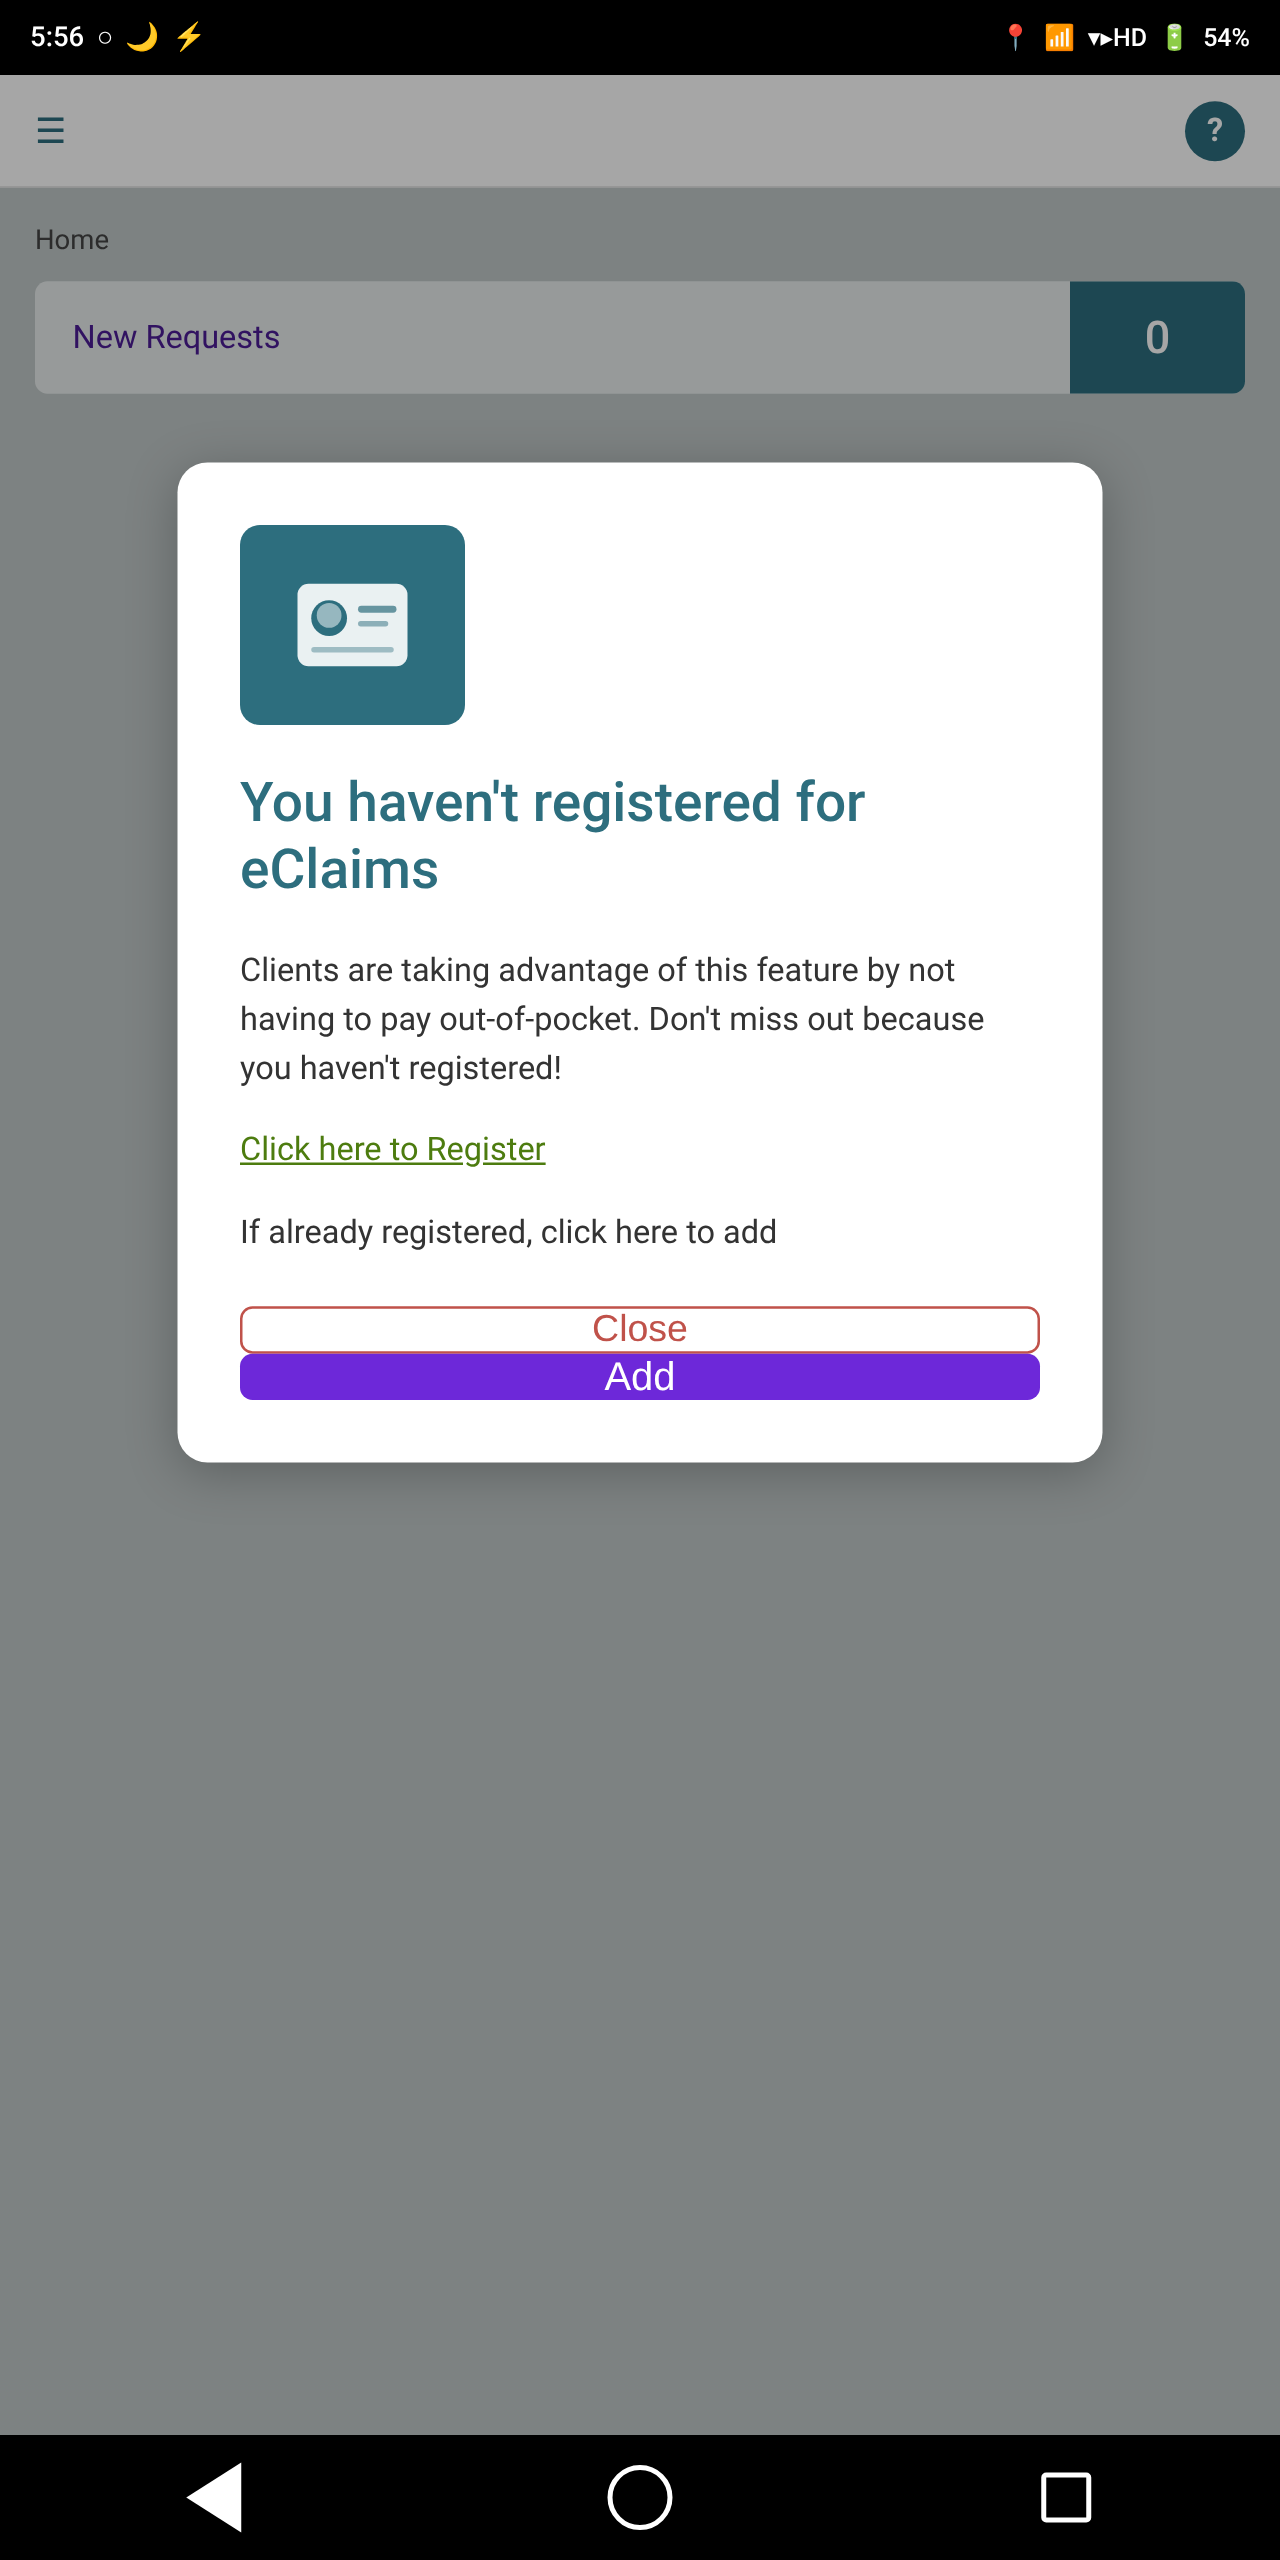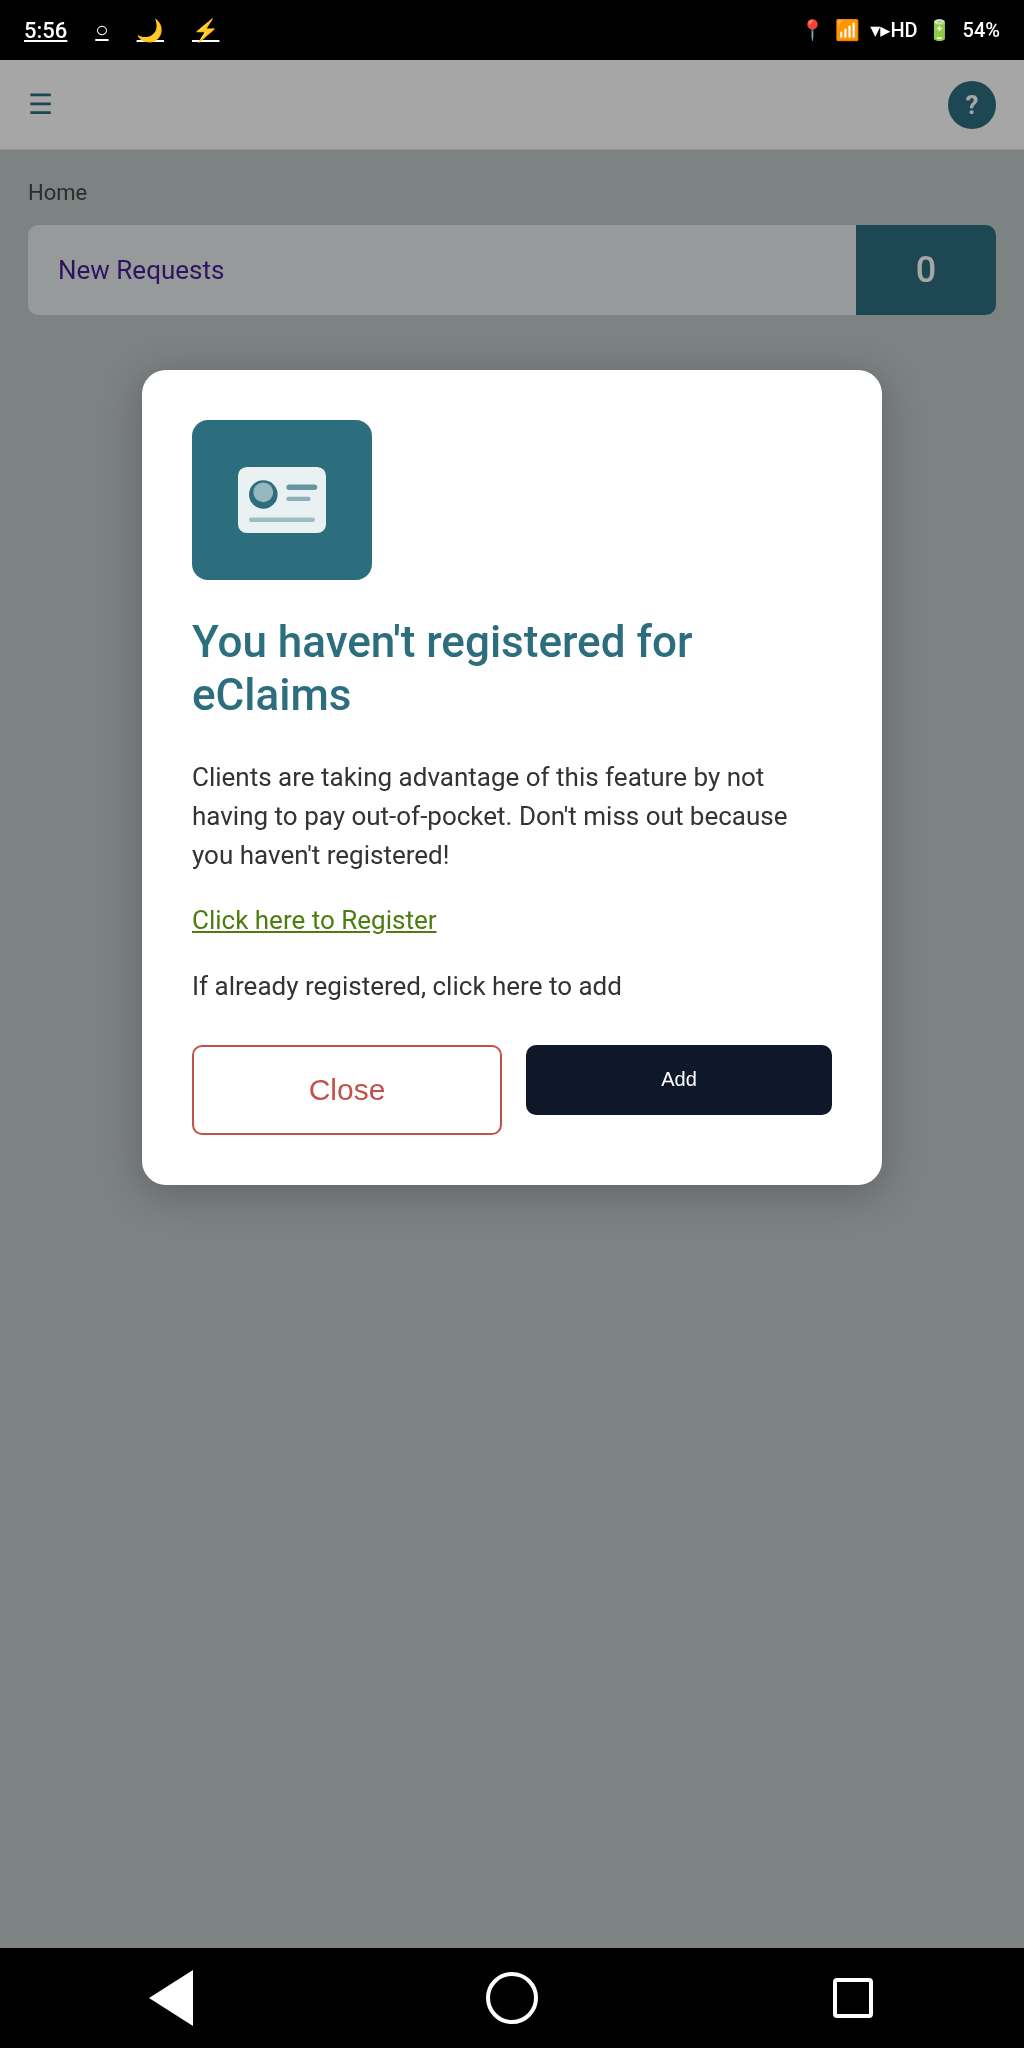--- a/index.html
+++ b/index.html
@@ -26,22 +26,21 @@
       color: #fff;
       font-size: 22px;
       font-weight: 500;
       z-index: 100;
       position: relative;
     }
 
     .status-left {
       display: flex;
       align-items: center;
-      gap: 28px;
-      text-decoration: underline;
+      gap: 10px;
     }
 
     .status-right {
       display: flex;
       align-items: center;
       gap: 10px;
       font-size: 20px;
     }
 
     
@@ -198,46 +197,46 @@
     }
 
     .dialog-already {
       font-size: 26px;
       color: #333;
       margin-bottom: 44px;
     }
 
     .dialog-buttons {
       display: flex;
-      gap: 24px;
+      flex-direction: column;
     }
 
     .btn-close {
       flex: 1;
       height: 90px;
       background: #fff;
       border: 2.5px solid #c0524a;
       border-radius: 10px;
       color: #c0524a;
       font-size: 30px;
       font-weight: 500;
       cursor: pointer;
       display: flex;
       align-items: center;
       justify-content: center;
     }
 
     .btn-add {
       flex: 1;
       height: 70px;
-      background: #0f172a;
+      background: #6d28d9;
       border: none;
       border-radius: 10px;
       color: #fff;
-      font-size: 20px;
+      font-size: 32px;
       font-weight: 500;
       cursor: pointer;
       display: flex;
       align-items: center;
       justify-content: center;
     }
 
     
     .bottom-nav {
       position: absolute;

